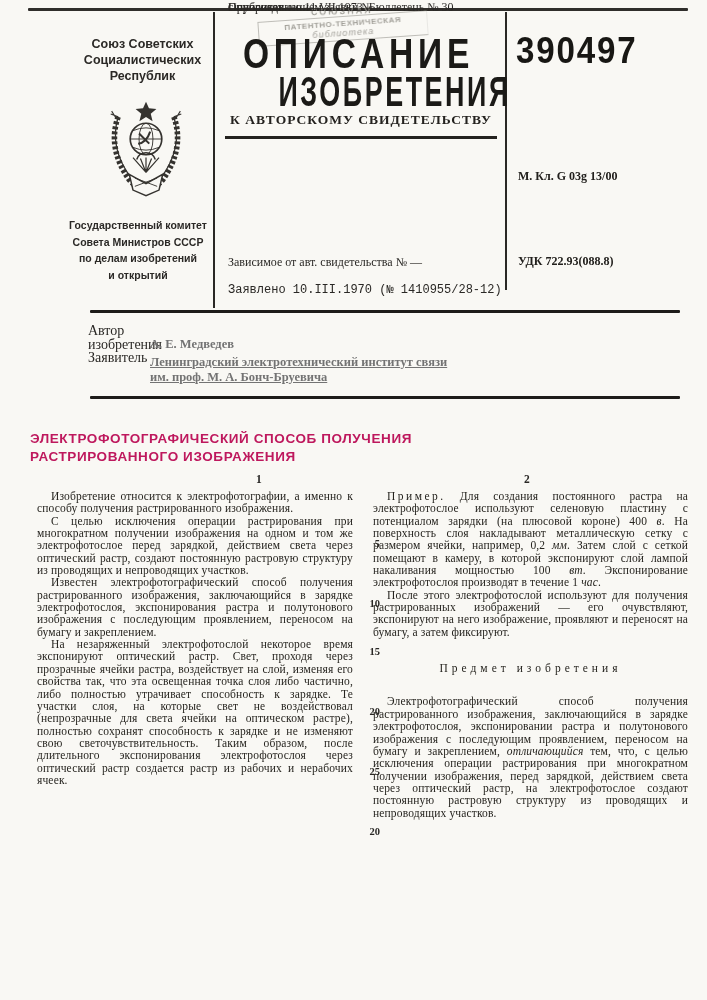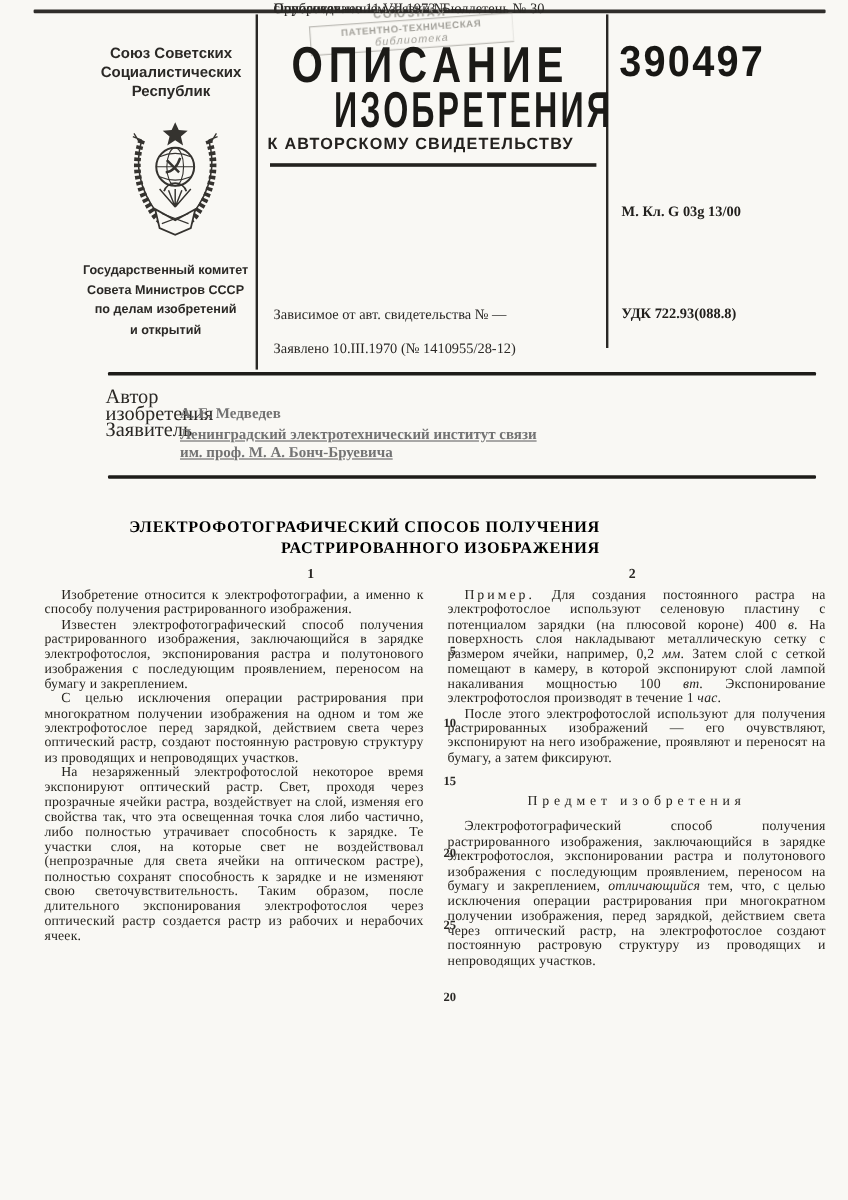--- a/index.html
+++ b/index.html
@@ -47,67 +47,67 @@
   }
 
   
   .head-mid { position:absolute; left:213px; top:0; width:292px; height:310px; }
   .doc-title { position:absolute; left:0; width:292px; text-align:center;
     font-family:"Liberation Sans", sans-serif; font-weight:bold; color:#1b1a17; white-space:nowrap; }
   .doc-title-1 { top:30px;  font-size:42px; }
   .doc-title-1 span { display:inline-block; transform:scale(.80,1.0); letter-spacing:6px; }
   .doc-title-2 { top:68px;  font-size:42px; }
   .doc-title-2 span { display:inline-block; transform:scale(.64,1.0); letter-spacing:4px; }
-  .doc-subtitle { position:absolute; left:10px; top:112px; width:276px; 
-    font-family:Liberation Sans, sans-serif; font-weight:bold; font-size:13.5px;
+  .doc-subtitle { position:absolute; left:10px; top:112px; width:276px; text-align:center;
+    font-family:Liberation Serif, serif; font-weight:bold; font-size:13.5px;
     letter-spacing:1px; color:#24221f; white-space:nowrap; }
   .subtitle-rule { position:absolute; left:12px; top:136px; width:272px; height:2.5px;
     background:#24221f; }
   .field { position:absolute; left:15px; width:280px; font-size:12px; color:#2a2825;
     white-space:nowrap; }
   .field:nth-of-type(1) { top:141px; }
   .field:nth-of-type(2) { top:170px; font-weight:bold; }
   .field:nth-of-type(3) { top:200px; }
   .field:nth-of-type(4) { top:226px; }
   .field:nth-of-type(5) { top:255px; }
-  .field:nth-of-type(6) { top:283px; }
+  .field:nth-of-type(6) { top:283px;font-family:Liberation Mono, monospace; }
 
   
   .patent-number { position:absolute; left:516px; top:30px;
     font-family:"Liberation Sans", sans-serif; font-weight:bold; font-size:36px;
     letter-spacing:2px; color:#181714; transform:scale(.92,1); transform-origin:left top; }
   .mkl { position:absolute; left:518px; top:169px; font-size:12px; font-weight:bold; white-space:nowrap; }
   .udk { position:absolute; left:518px; top:254px; font-size:12px; font-weight:bold; white-space:nowrap; }
 
   
-  .auth-label { position:absolute; left:88px; font-size:17px; line-height:14px; color:#2a2825; }
+  .auth-label { position:absolute; left:88px; font-size:14px; line-height:14px; color:#2a2825; }
   .auth-label-author { top:324px; }
   .auth-label-applicant { top:351px; }
   .auth-val { position:absolute; left:150px; width:365px; text-align:left;
     font-weight:bold; font-size:12.5px; color:#737373; }
   .auth-name { top:337px; }
   .auth-applicant { top:355px; line-height:14.5px;text-decoration:underline; }
 
   
-  .inv-title { position:absolute; left:30px; top:430px; width:470px; text-align:right;
-    font-family:Liberation Serif, serif; font-weight:bold; font-size:13.5px;
-    line-height:18px; letter-spacing:.6px; color:#000000; }
+  .inv-title { position:absolute; left:30px; top:430px; width:470px; text-align:left;
+    font-family:Liberation Sans, sans-serif; font-weight:bold; font-size:13.5px;
+    line-height:18px; letter-spacing:.6px; color:#be185d; }
 
   
   .colnum { position:absolute; top:473px; font-size:11.5px; font-weight:bold; color:#2a2825; }
   .colnum-1 { left:256px; }
   .colnum-2 { left:524px; }
   .col { position:absolute; top:490px; width:316px; text-align:justify;
     font-size:11.5px; line-height:12.35px; letter-spacing:.15px; color:#26241f; }
   .col-1 { left:37px; }
   .col-2 { left:373px; width:315px; }
   .para { text-indent:14px; margin:0; }
   .it { font-style:italic; }
   .sp { letter-spacing:2.5px; }
-  .claims-heading { margin:24px 0 9px 0; text-align:center; text-indent:0;
+  .claims-heading { margin:24px 0 21px 0; text-align:center; text-indent:0;
     font-size:11.5px; letter-spacing:4px; white-space:nowrap; }
 
   
   .gutter { position:absolute; left:350px; top:470px; width:30px; height:400px; }
   .gutter span { position:absolute; right:0; font-size:10.5px; font-weight:bold; color:#2a2825; }
   .gutter span:nth-child(1){ top:68px; }
   .gutter span:nth-child(2){ top:128px; }
   .gutter span:nth-child(3){ top:176px; }
   .gutter span:nth-child(4){ top:236px;text-align:center; }
   .gutter span:nth-child(5){ top:296px; }
@@ -199,22 +199,22 @@
   <div class="inv-title">
     <div>ЭЛЕКТРОФОТОГРАФИЧЕСКИЙ СПОСОБ ПОЛУЧЕНИЯ</div>
     <div>РАСТРИРОВАННОГО ИЗОБРАЖЕНИЯ</div>
   </div>
 
   <div class="colnum colnum-1">1</div>
   <div class="colnum colnum-2">2</div>
 
   <div class="col col-1">
       <p class="para"><span>Изобретение относится к электрофотографии, а именно к способу получения растрированного изображения.</span></p>
+      <p class="para"><span>С целью исключения операции растрирования при многократном получении изображения на одном и том же электрофотослое перед зарядкой, действием света через оптический растр, создают постоянную растровую структуру из проводящих и непроводящих участков.</span></p>
       <p class="para"><span>Известен электрофотографический способ получения растрированного изображения, заключающийся в зарядке электрофотослоя, экспонирования растра и полутонового изображения с последующим проявлением, переносом на бумагу и закреплением.</span></p>
-      <p class="para"><span>С целью исключения операции растрирования при многократном получении изображения на одном и том же электрофотослое перед зарядкой, действием света через оптический растр, создают постоянную растровую структуру из проводящих и непроводящих участков.</span></p>
       <p class="para"><span>На незаряженный электрофотослой некоторое время экспонируют оптический растр. Свет, проходя через прозрачные ячейки растра, воздействует на слой, изменяя его свойства так, что эта освещенная точка слоя либо частично, либо полностью утрачивает способность к зарядке. Те участки слоя, на которые свет не воздействовал (непрозрачные для света ячейки на оптическом растре), полностью сохранят способность к зарядке и не изменяют свою светочувствительность. Таким образом, после длительного экспонирования электрофотослоя через оптический растр создается растр из рабочих и нерабочих ячеек.</span></p>
     </div>
 
   <div class="gutter">
       <span>5</span>
       <span>10</span>
       <span>15</span>
       <span>20</span>
       <span>25</span>
       <span>20</span>

